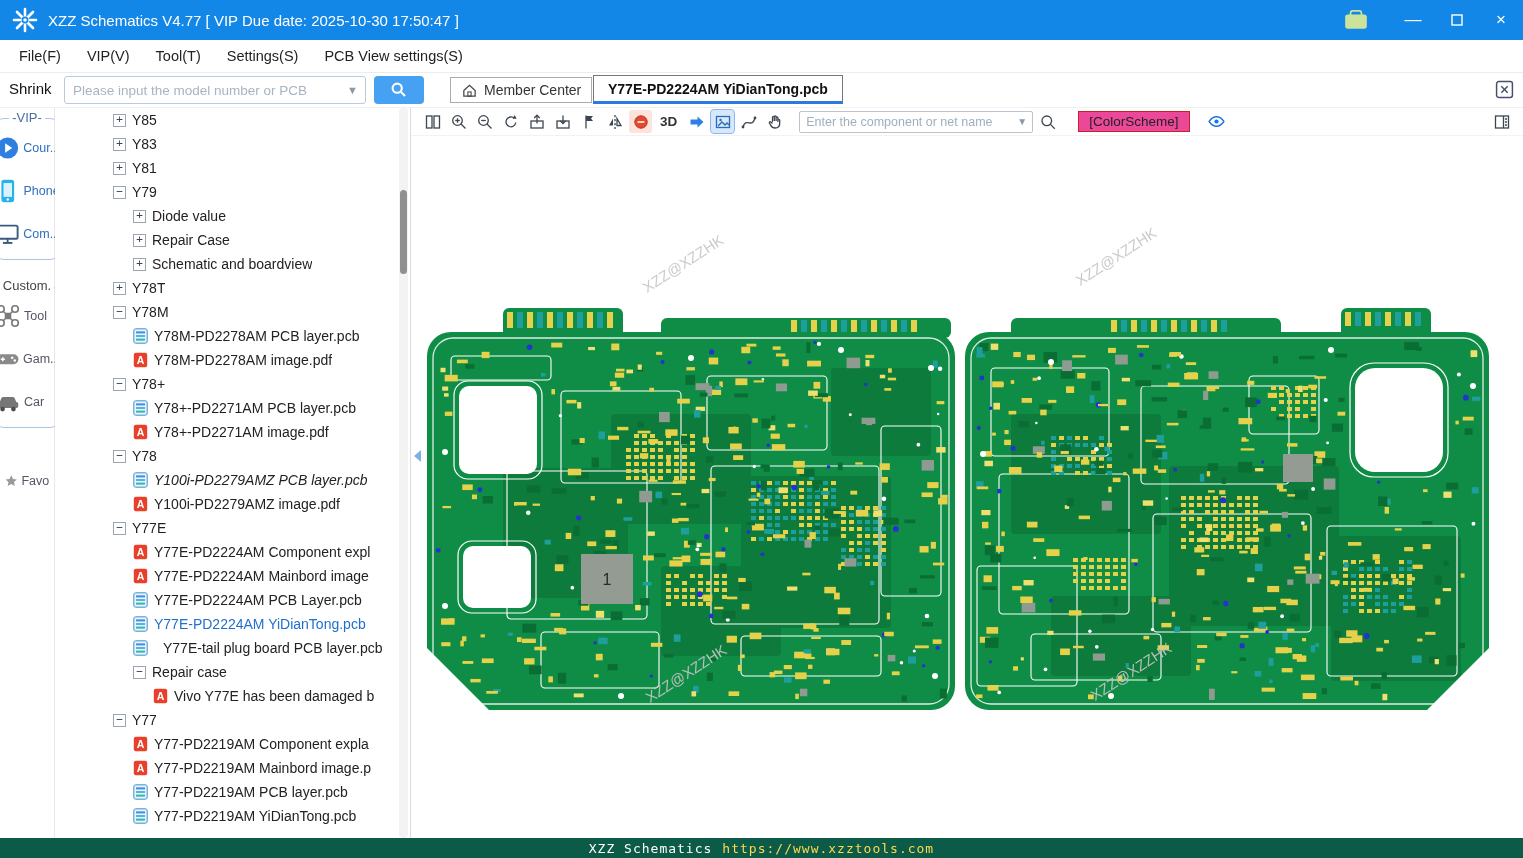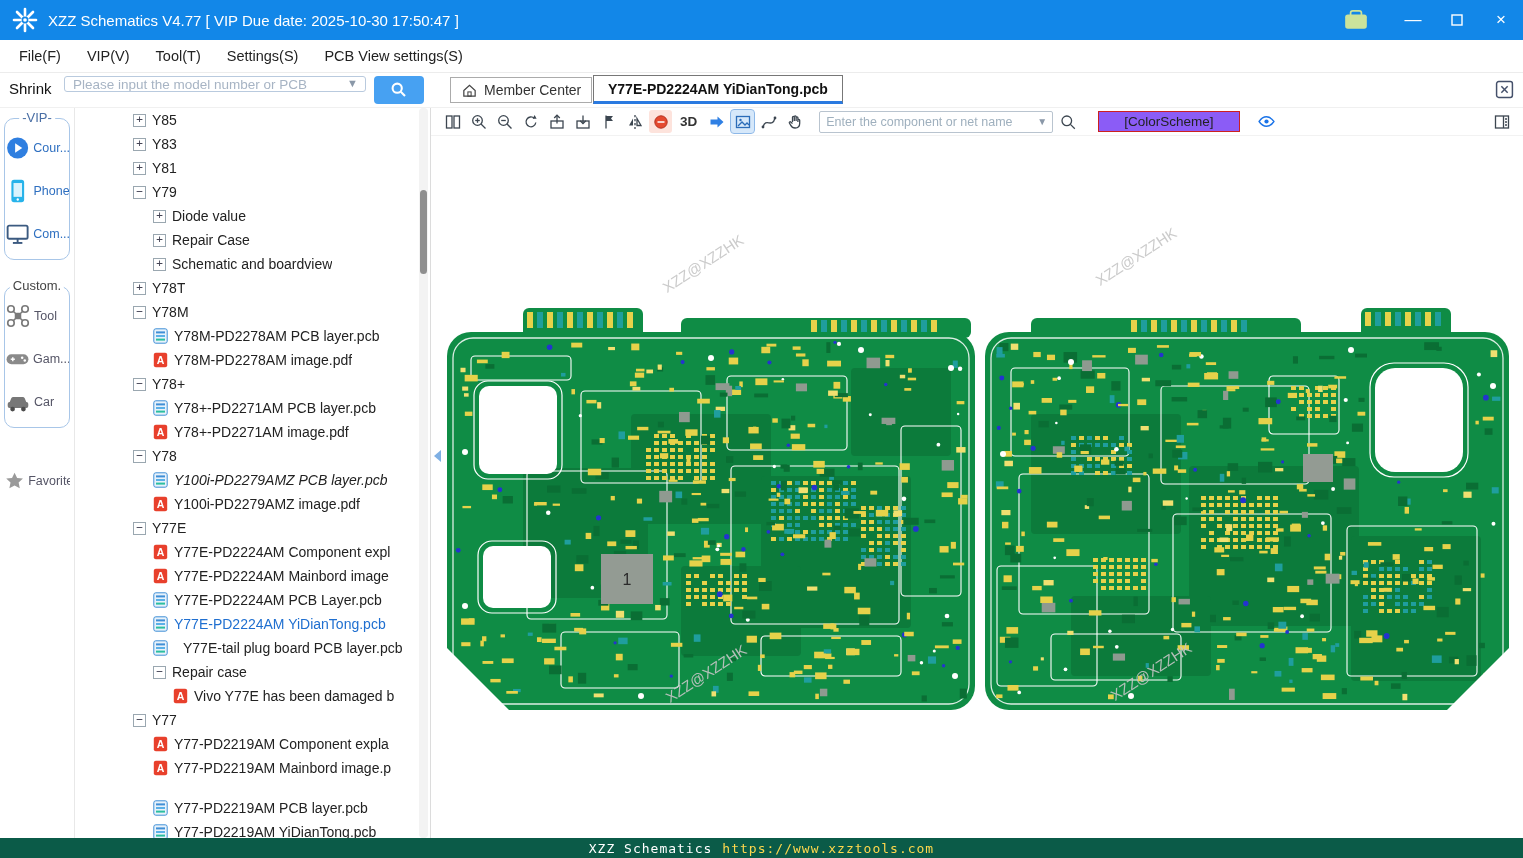--- a/index.html
+++ b/index.html
@@ -14,34 +14,34 @@
   .license{width:26px;height:22px;margin-right:22px}
   .winbtn{width:44px;height:100%;display:flex;align-items:center;justify-content:center;font-size:17px;color:#fff;cursor:default}
 
   
   .menubar{position:absolute;top:40px;left:0;width:100%;height:33px;background:#fff;display:flex;align-items:center;padding-left:6px;border-bottom:1px solid #ececec}
   .menu-item{padding:0 13px;font-size:14.5px;color:#222;height:100%;display:flex;align-items:center}
 
   
   .row3{position:absolute;top:73px;left:0;width:100%;height:34px;background:#fff}
   .shrink{position:absolute;left:9px;top:7px;font-size:15px;color:#111}
-  .combo{position:absolute;left:64px;top:3px;width:302px;height:16px;border:1px solid #b9cade;border-radius:3px;display:flex;background:#fff}
+  .combo{position:absolute;left:64px;top:3px;width:302px;height:28px;border:1px solid #b9cade;border-radius:3px;display:flex;align-items:center;background:#fff}
   .combo input{border:none;outline:none;flex:1;height:100%;padding:0 8px;font-size:13.5px;color:#333;font-family:"Liberation Sans",sans-serif;background:transparent}
   .combo input::placeholder{color:#a7b4c4}
   .combo .caret{color:#8a98a8;font-size:11px;padding-right:7px}
   .searchbtn{position:absolute;left:374px;top:3px;width:50px;height:28px;background:#47a1f2;border-radius:4px;display:flex;align-items:center;justify-content:center}
   .member{position:absolute;left:450px;top:4px;height:26px;border:1px solid #ababab;border-radius:0;display:flex;align-items:center;gap:6px;padding:0 10px;font-size:14px;color:#333;background:#fff}
   .doctab{position:absolute;left:593px;top:2px;height:29px;display:flex;align-items:center;padding:0 14px;border:1px solid #777;border-bottom:3px solid #2a7ae0;font-size:14px;font-weight:bold;color:#111;background:#fff}
   .closeall{position:absolute;right:9px;top:7px;width:19px;height:19px}
 
   
   .main{position:absolute;top:107px;left:0;right:0;bottom:20px;display:flex;border-top:1px solid #f0f0f0}
 
   
-  .vip{width:75px;flex:none;border-right:1px solid #e8e8e8;padding:10px 4px 0;display:flex;flex-direction:column;align-items:center;background:#fff}
+  .vip{width:55px;flex:none;border-right:1px solid #e8e8e8;padding:10px 4px 0;display:flex;flex-direction:column;align-items:center;background:#fff}
   .group{width:66px;border:1px solid #a8c6e8;border-radius:10px;margin-bottom:26px;padding:16px 0 12px;position:relative;display:flex;flex-direction:column;align-items:center;gap:17px}
   .group-label{position:absolute;top:-9px;left:50%;transform:translateX(-50%);background:#fff;padding:0 3px;font-size:13px;color:#4a6fa5;white-space:nowrap}
   .group-label.gray{color:#444}
   .side-item{display:flex;flex-direction:row;align-items:center;gap:3px;width:100%}
   .side-item .lbl{font-size:12.5px;color:#556;max-width:64px;overflow:hidden;white-space:nowrap}
   .side-item .lbl.blue{color:#2e6fc0}
   .sicon{width:26px;height:26px}
   .fav{margin-top:14px}
 
   
@@ -61,21 +61,21 @@
   .ctoolbar{height:28px;flex:none;display:flex;align-items:center;gap:3px;padding:0 10px;background:#fff;border-bottom:1px solid #f2f2f2}
   .tbtn{width:23px;height:23px;display:flex;align-items:center;justify-content:center;border-radius:3px;flex:none}
   .tbtn.active-red{background:#fde3dc}
   .tbtn.active-blue{background:#d6e8fa;outline:1px solid #8db8e8}
   .ti{stroke:#3c4650;fill:none;stroke-width:1.3}
   .threed{font-size:13.5px;font-weight:bold;color:#333;padding:0 5px;flex:none}
   .comp-combo{width:234px;height:22px;border:1px solid #b9c4cf;border-radius:2px;display:flex;align-items:center;margin-left:10px;flex:none;background:#fff}
   .comp-combo input{border:none;outline:none;flex:1;height:100%;padding:0 6px;font-size:12.5px;color:#333;font-family:"Liberation Sans",sans-serif;background:transparent}
   .comp-combo input::placeholder{color:#9fb0be}
   .comp-combo .caret{color:#8a98a8;font-size:10px;padding-right:5px}
-  .colorscheme{border:1px solid #cc2020;padding:2px 25px;font-size:13.5px;color:#222;margin-left:16px;flex:none;background:#8b5cf6}
+  .colorscheme{border:1px solid #cc2020;padding:2px 10px;font-size:13.5px;color:#222;margin-left:16px;flex:none;background:#ec4899}
   .eyebtn{margin-left:12px}
   .spacer{flex:1}
   .canvas{flex:1;position:relative;background:#fff;overflow:hidden}
   .collapse-handle{position:absolute;left:0;top:300px;width:13px;height:40px;display:flex;align-items:center;justify-content:center;color:#7fb0e4;z-index:5}
   #boardsvg{position:absolute;inset:0}
 
   
   .statusbar{position:absolute;bottom:0;left:0;width:100%;height:20px;background:#0b5b48;display:flex;align-items:center;justify-content:center;font-family:"DejaVu Sans Mono",monospace;font-size:13px;letter-spacing:1px}
   .status-label{color:#fff;margin-right:10px}
   .status-url{color:#ffd84d}
@@ -411,21 +411,21 @@
         </div>
         <div class="trow" style="padding-left: 78px;">
           <span class="icon-wrap">
             <svg class="ficon" viewBox="0 0 15 16">
               <rect x="0.8" y="0.8" width="13.4" height="14.4" rx="2" fill="#e8402c"></rect>
               <text x="7.5" y="12" font-size="10.5" font-family="Liberation Sans, sans-serif" fill="#fff" text-anchor="middle" font-weight="bold">A</text>
             </svg>
           </span>
           <span class="tlabel">Y77-PD2219AM Mainbord image.p</span>
         </div>
-        <div class="trow" style="padding-left: 78px; margin-top: 16px;">
+        <div class="trow" style="padding-left: 78px;">
           <span class="icon-wrap">
             <svg class="ficon" viewBox="0 0 15 16">
               <rect x="0.8" y="0.8" width="13.4" height="14.4" rx="2" fill="#e8f2fb" stroke="#3f8fd6"></rect>
               <rect x="3" y="3.4" width="9" height="2" fill="#3f8fd6"></rect>
               <rect x="3" y="7" width="9" height="2" fill="#59b0e8"></rect>
               <rect x="3" y="10.6" width="9" height="2" fill="#2bbfa0"></rect>
             </svg>
           </span>
           <span class="tlabel">Y77-PD2219AM PCB layer.pcb</span>
         </div>

